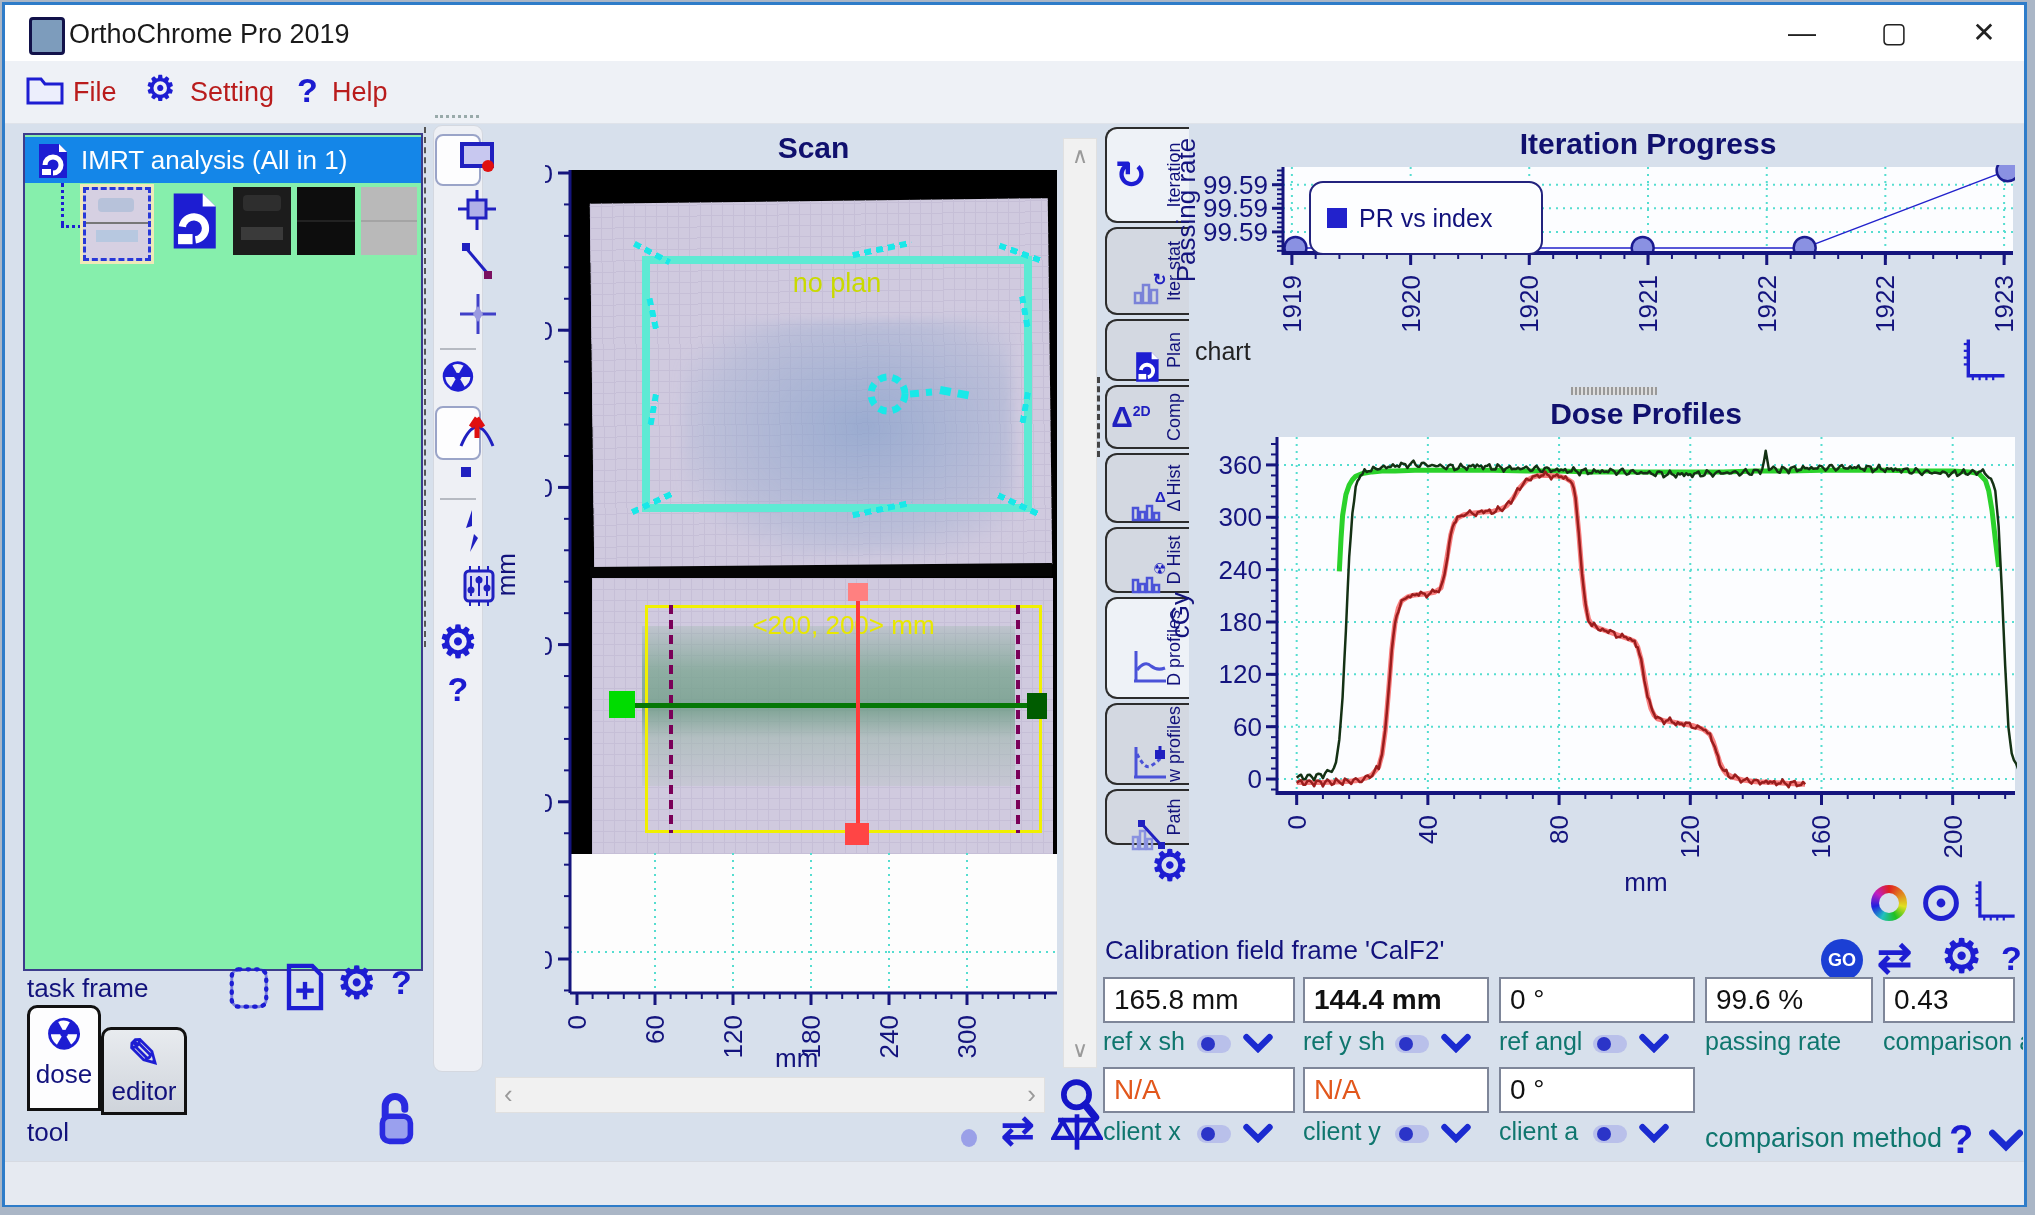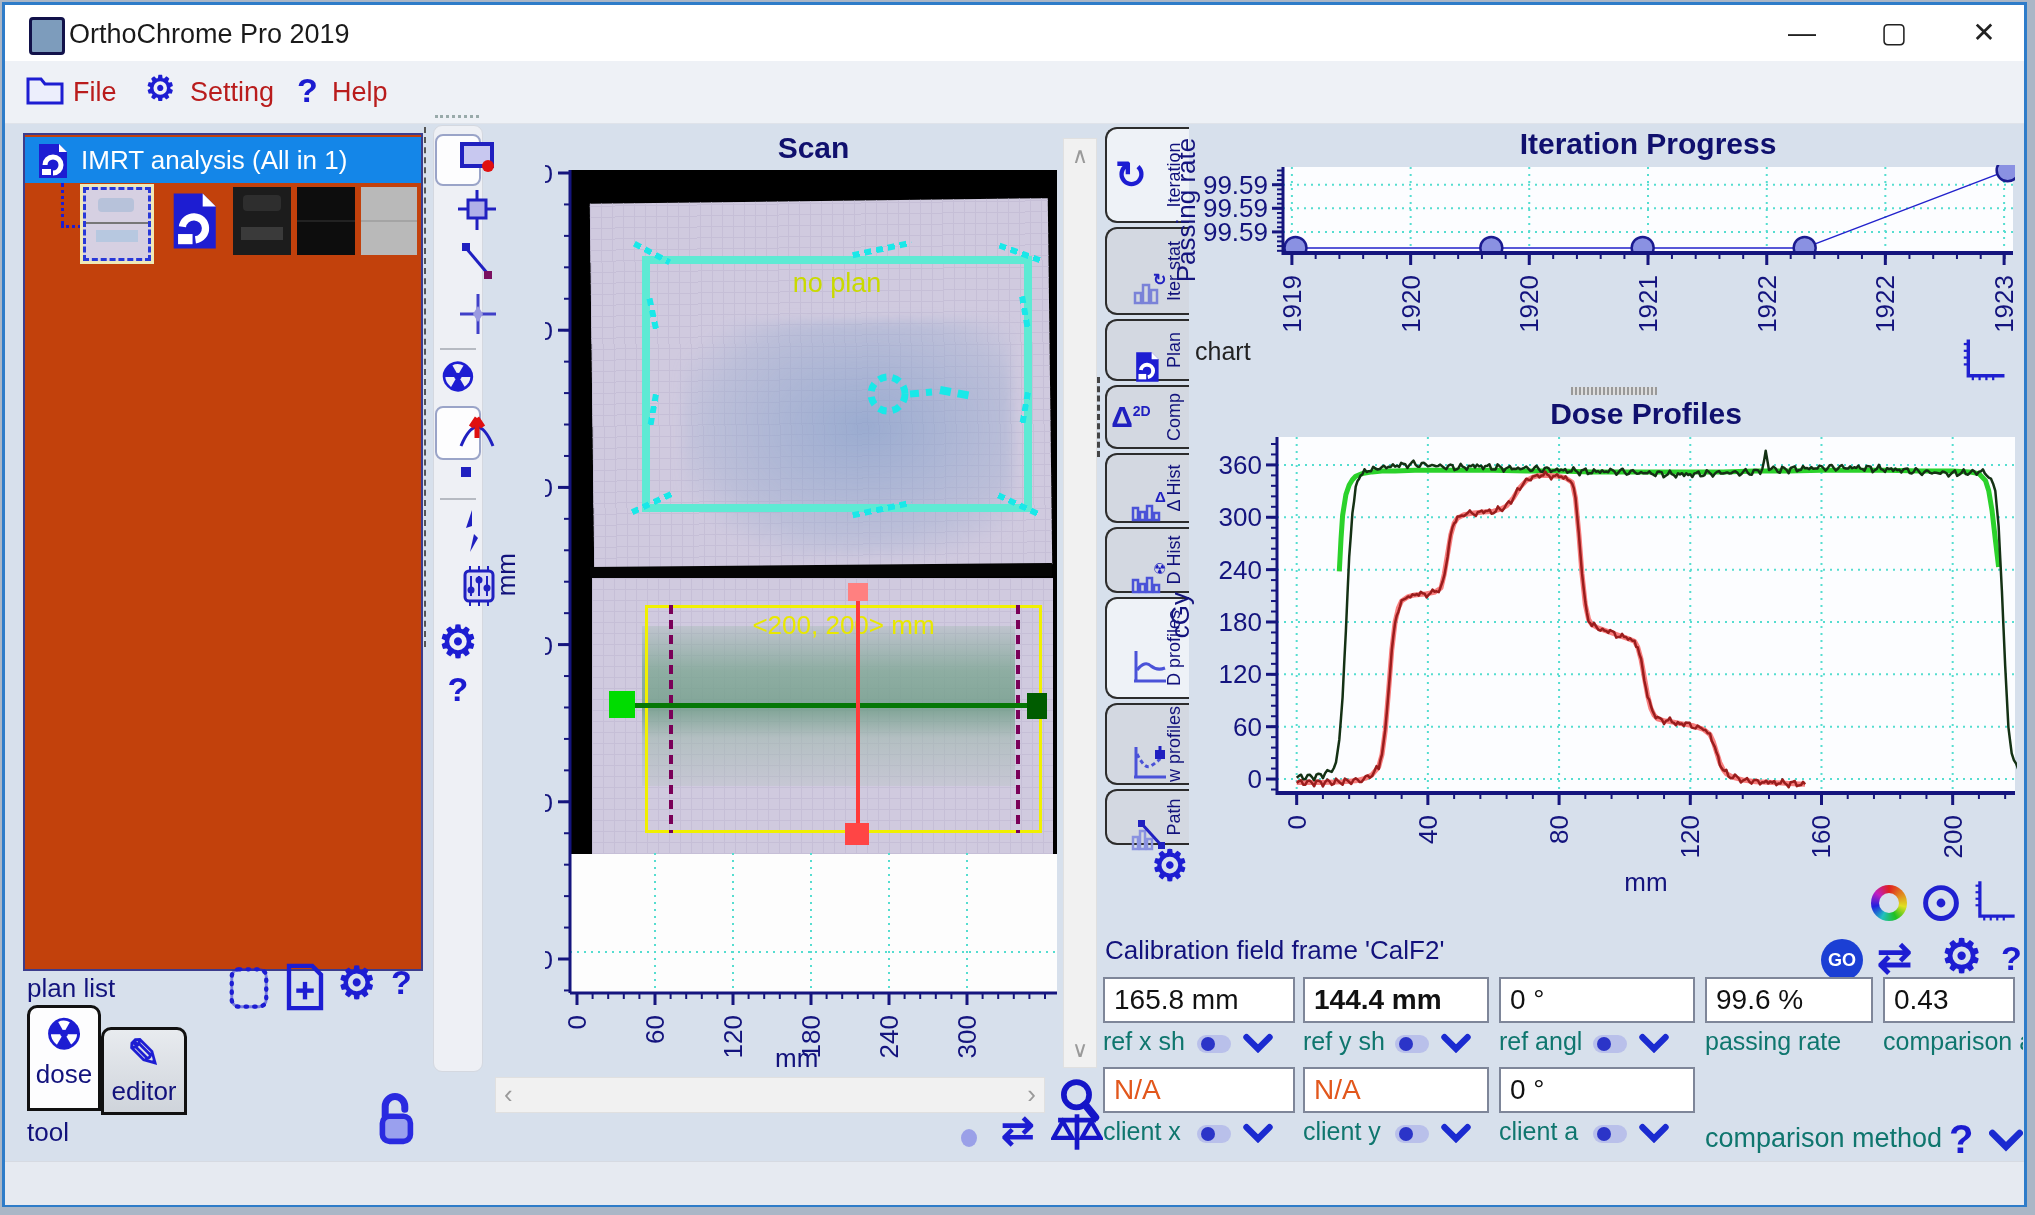--- a/index.html
+++ b/index.html
@@ -10,21 +10,21 @@
   
   .titlebar{position:absolute;left:0;top:0;width:100%;height:56px;background:#ffffff;}
   .title-text{position:absolute;left:64px;top:14px;font-size:27px;color:#1a1a1a;}
   .appicon{position:absolute;left:24px;top:12px;width:30px;height:32px;background:#7d9cbc;
            border:3px solid #12124a;border-radius:4px;}
   .winbtn{position:absolute;top:6px;width:44px;height:44px;font-size:28px;color:#222;text-align:center;line-height:44px;}
   .menubar{position:absolute;left:0;top:56px;width:100%;height:62px;background:#eef1f6;border-bottom:1px solid #dfe3ea;}
   .menuitem{position:absolute;top:12px;height:38px;font-size:27px;color:#b91c1c;line-height:38px;}
   .blueglyph{color:#1d1dd2;font-weight:bold;}
   
-  .taskpanel{position:absolute;left:18px;top:128px;width:400px;height:838px;background:#c2410c;
+  .taskpanel{position:absolute;left:18px;top:128px;width:400px;height:838px;background:#86efac;
              border:2px solid #3c3c8c;box-sizing:border-box;overflow:hidden;}
   .taskrow{position:absolute;left:0;top:2px;width:100%;height:46px;background:#1486e8;}
   .taskrow-label{position:absolute;left:56px;top:8px;font-size:26px;color:#fff;}
   .thumb{position:absolute;top:52px;height:68px;}
   .label-navy{color:#12127c;font-size:26px;}
   
   .tooltab{position:absolute;box-sizing:border-box;border:3px solid #111;border-radius:10px 10px 0 0;text-align:center;}
   
   .toolstrip{position:absolute;left:428px;top:120px;width:48px;height:945px;background:#eef0f5;
              border:1px solid #d4d8e0;border-radius:9px;}
@@ -122,21 +122,21 @@
     </div>
     <div class="thumb" style="left:272px;width:58px;background:#0d0d0d;">
       <div style="position:absolute;left:0;top:33px;width:100%;height:2px;background:#222;"></div>
     </div>
     <div class="thumb" style="left:336px;width:56px;background:#b9b9b9;">
       <div style="position:absolute;left:0;top:33px;width:100%;height:2px;background:#a4a4a4;"></div>
     </div>
 
   </div>
 
-  <span class="label-navy" style="position:absolute;left:22px;top:968px;">plan list</span>
+  <span class="label-navy" style="position:absolute;left:22px;top:968px;">task frame</span>
   <svg style="left:222px;top:960px;" width="44" height="46" viewBox="0 0 30 32">
     <rect x="3" y="3" width="24" height="26" rx="5" fill="none" stroke="#1d1dd2" stroke-width="3" stroke-dasharray="1 5" stroke-linecap="round"></rect>
     <rect x="3" y="3" width="24" height="26" rx="5" fill="none" stroke="#1d1dd2" stroke-width="2" opacity="0.5"></rect>
   </svg>
   <svg style="left:278px;top:958px;" width="44" height="48" viewBox="0 0 30 33">
     <path d="M4 2 h16 l6 6 v23 h-22 z" fill="none" stroke="#1d1dd2" stroke-width="3"></path>
     <line x1="15" y1="13" x2="15" y2="25" stroke="#1d1dd2" stroke-width="3"></line>
       <line x1="9" y1="19" x2="21" y2="19" stroke="#1d1dd2" stroke-width="3"></line>
   </svg>
   <span class="blueglyph" style="position:absolute;left:332px;top:952px;font-size:44px;">⚙</span>
@@ -593,20 +593,26 @@
       <text x="383.24146341464643" y="150" class="tick" text-anchor="end" transform="rotate(-90 383.24146341464643 150)">1920</text>
       <text x="502" y="150" class="tick" text-anchor="end" transform="rotate(-90 502 150)">1921</text>
       <text x="620.7585365853536" y="150" class="tick" text-anchor="end" transform="rotate(-90 620.7585365853536 150)">1922</text>
       <text x="739.3390243902641" y="150" class="tick" text-anchor="end" transform="rotate(-90 739.3390243902641 150)">1922</text>
       <text x="858.0975609756176" y="150" class="tick" text-anchor="end" transform="rotate(-90 858.0975609756176 150)">1923</text>
       <text x="113" y="115.92156862746508" class="tick" text-anchor="end">99.59</text>
       <text x="113" y="92.31372549025951" class="tick" text-anchor="end">99.59</text>
       <text x="113" y="68.70588235293413" class="tick" text-anchor="end">99.59</text>
       <text x="40" y="85" class="unit" text-anchor="middle" transform="rotate(-90 40 85)">Passing rate</text>
     </svg>
+  <div class="legendbox" style="left:1304px;top:176px;width:230px;height:70px;">
+    <div class="legrow" style="height:70px;">
+      <span class="sw" id="iter-sw" style="background: rgb(34, 34, 204);"></span>
+      <span class="leglabel" style="font-size:25px;">PR vs index</span>
+    </div>
+  </div>
   <svg style="left:1952px;top:330px;" width="52" height="52" viewBox="0 0 46 46">
     <path d="M10 4 V36 H42" fill="none" stroke="#2020d0" stroke-width="3"></path>
     <g stroke="#2020d0" stroke-width="2">
         <line x1="6" y1="8" x2="10" y2="8"></line>
         <line x1="6" y1="14" x2="10" y2="14"></line>
         <line x1="6" y1="20" x2="10" y2="20"></line>
         <line x1="6" y1="26" x2="10" y2="26"></line>
         <line x1="14" y1="36" x2="14" y2="40"></line>
         <line x1="20" y1="36" x2="20" y2="40"></line>
         <line x1="26" y1="36" x2="26" y2="40"></line>

